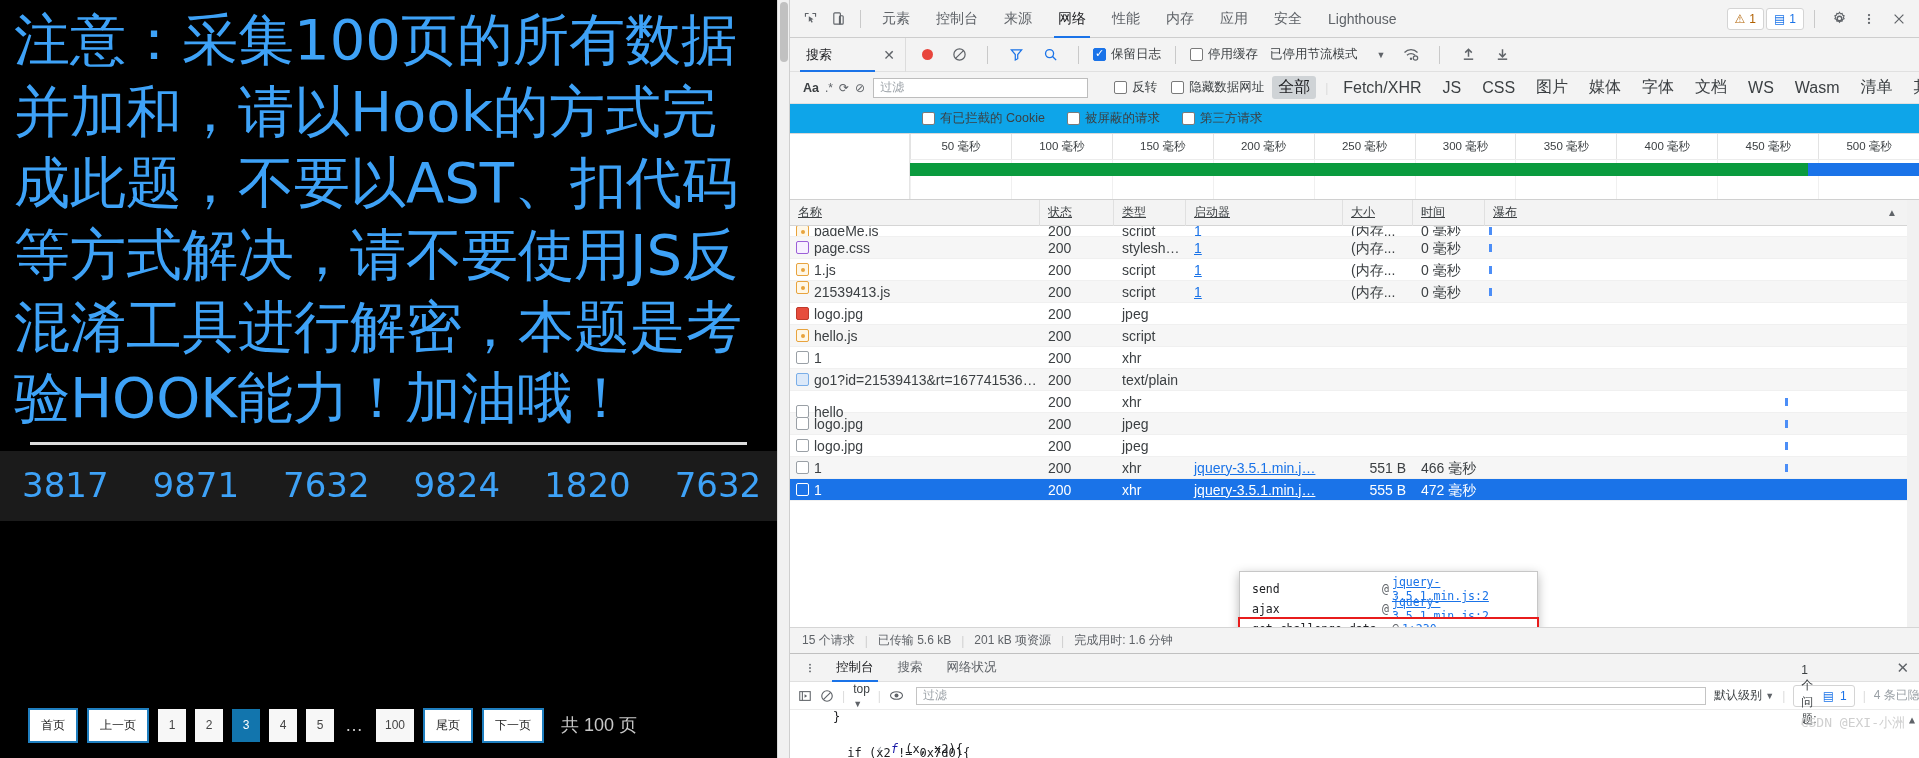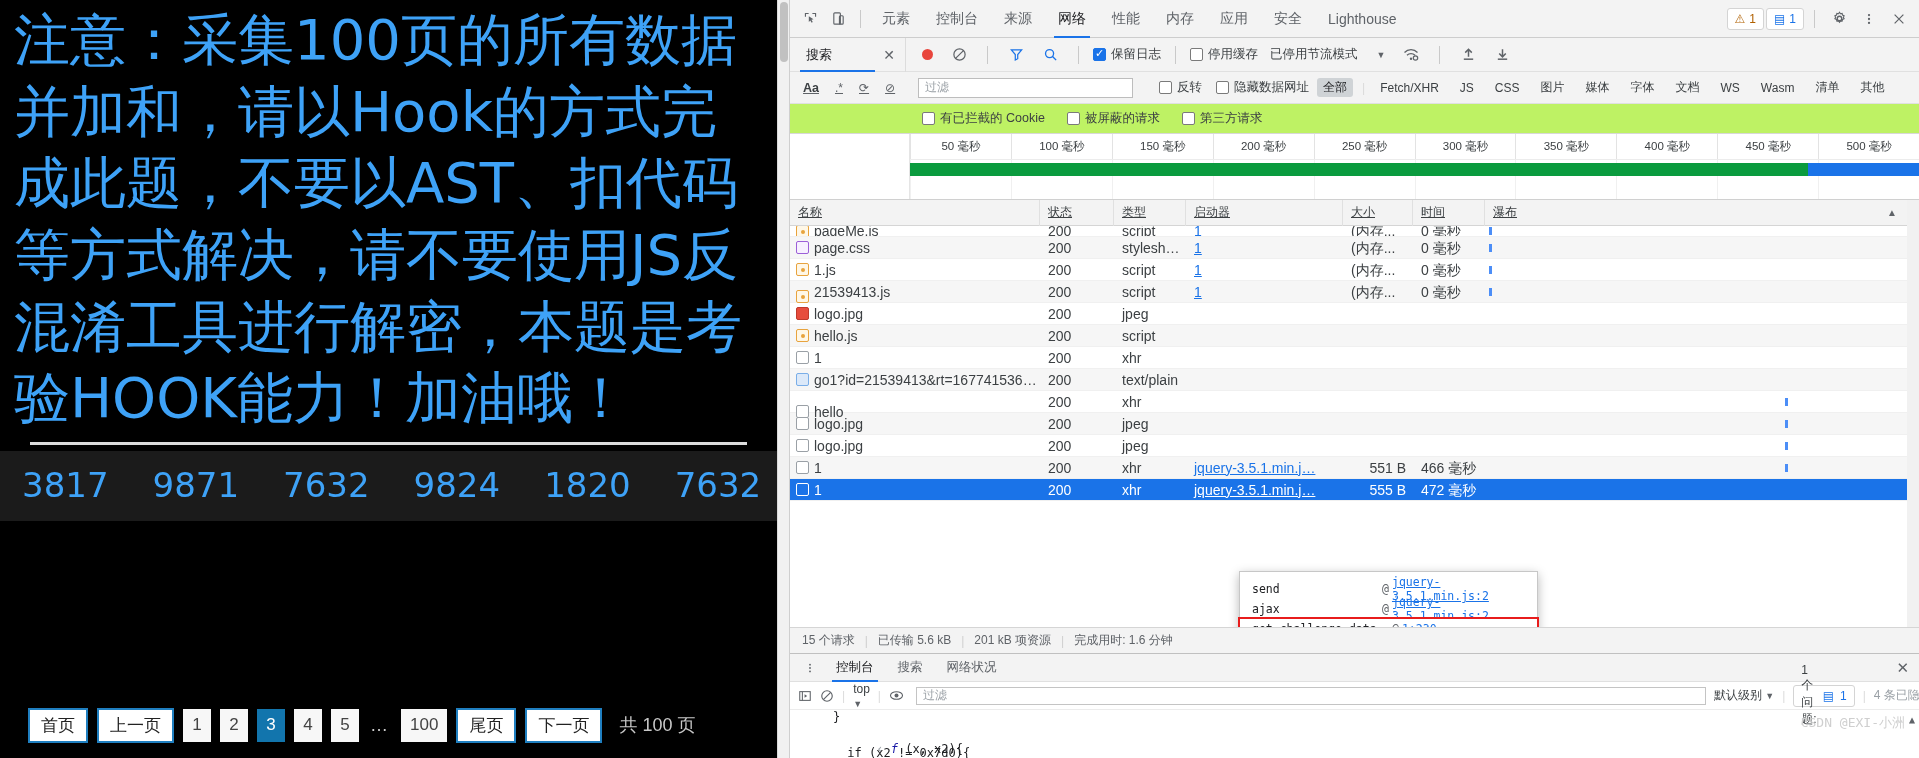--- a/index.html
+++ b/index.html
@@ -49,21 +49,21 @@
     display: flex;
     align-items: center;
     gap: 9px;
     padding-left: 28px;
     background: #000;
     height: 46px;
   }
   .pg {
     background: #f7f7f7;
     color: #444;
-    font-size: 17px;
+    font-size: 12px;
     height: 33px;
     min-width: 28px;
     padding: 0 9px;
     display: flex; align-items: center; justify-content: center;
     border: none;
     cursor: pointer;
   }
   .pg.outlined { border: 2px solid #1f7fc0; background: #fff; color: #222; padding: 0 11px; height: 35px; }
   .pg.active { background: #1275ad; color: #fff; }
   .pg.dots { background: transparent; color: #cfcfcf; min-width: 14px; padding: 0 2px; font-size: 18px; letter-spacing: 2px;}
@@ -126,32 +126,32 @@
   .ck { display:flex; align-items:center; gap:5px; font-size:12.5px; color:#3c4043; cursor:pointer; white-space:nowrap;}
   .ckbox { width:13px; height:13px; border:1.5px solid #7a7a7a; border-radius:2px; background:#fff; display:inline-block;}
   .ckbox.on { background:#1a73e8; border-color:#1a73e8; position:relative;}
   .ckbox.on::after { content:"✓"; color:#fff; font-size:11px; position:absolute; left:1px; top:-2px;}
 
   
   .dt-row3 {
     height: 32px; display:flex; align-items:center; background:#f3f3f3;
     border-bottom:1px solid #e0e0e0;
   }
-  .sidebar-sm { width:120px; display:flex; align-items:center; gap:16px; padding-left:13px; height:28px; color:#5f6368; font-size:12px;text-decoration:underline;}
+  .sidebar-sm { width:120px; display:flex; align-items:center; gap:6px; padding-left:13px; height:28px; color:#5f6368; font-size:12px;}
   .sidebar-sm b { font-weight:700; color:#3c4043; font-size:12.5px;}
   .filter-input {
     flex: 0 0 215px; height:20px; border:1px solid #bdbdbd; background:#fff;
     margin-left:8px; padding:0 6px; font-size:12px; color:#9aa0a6; display:flex; align-items:center;
   }
-  .chip { padding:1px 6px; border-radius:3px; font-size:12px; cursor:pointer; white-space:nowrap;}
+  .chip { padding:1px 6px; border-radius:3px; font-size:16px; cursor:pointer; white-space:nowrap;}
   .chip.sel { background:#cfd3d6; color:#202124;}
   .types { display:flex; align-items:center; gap:9px; margin-left:8px; font-size:12px; color:#3c4043;}
 
   
-  .dt-row4 { height:30px; display:flex; align-items:center; gap:22px; padding-left:132px; background:#bef264; border-bottom:1px solid #d8d8d8;}
+  .dt-row4 { height:30px; display:flex; align-items:center; gap:22px; padding-left:132px; background:#0ea5e9; border-bottom:1px solid #d8d8d8;}
 
   
   .overview { height: 66px; background:#fff; border-bottom:1px solid #d0d0d0; display:flex;justify-content:space-between;}
   .ov-left { width:120px; border-right:1px solid #e5e5e5;}
   .ov-body { flex:1; position:relative;}
   .ticks { display:flex; height:26px; border-bottom:1px solid #ececec;}
   .tick { flex:1; border-left:1px solid #e3e3e3; font-size:11.5px; color:#3c4043; display:flex; align-items:center; justify-content:center; padding-bottom:1px;}
   .bars { position:relative; height:39px;}
   .greenbar { position:absolute; left:0; top:3px; height:13px; width:89%; background:#0a9b3e;}
   .bluebar { position:absolute; left:89%; top:3px; height:13px; width:11%; background:#1a73e8;}
@@ -510,21 +510,21 @@
           <div class="td" style="width:72px">script</div>
           <div class="td" style="width:157px"><span class="initiator-link">1</span></div>
           <div class="td" style="width:70px">(内存...</div>
           <div class="td" style="width:72px">0 毫秒</div>
           <div class="wf">
               <i style="left:4px;width:3px;"></i>
             </div>
         </div>
 
         <div class="tr">
-          <div class="td" style="width:250px;display:flex;align-items:flex-end;padding-left:0;">
+          <div class="td" style="width:250px;display:flex;align-items:flex-start;padding-left:0;">
             <span class="rc-icon js"></span>
             <span>21539413.js</span>
           </div>
           <div class="td" style="width:74px">200</div>
           <div class="td" style="width:72px">script</div>
           <div class="td" style="width:157px"><span class="initiator-link">1</span></div>
           <div class="td" style="width:70px">(内存...</div>
           <div class="td" style="width:72px">0 毫秒</div>
           <div class="wf">
               <i style="left:4px;width:3px;"></i>

